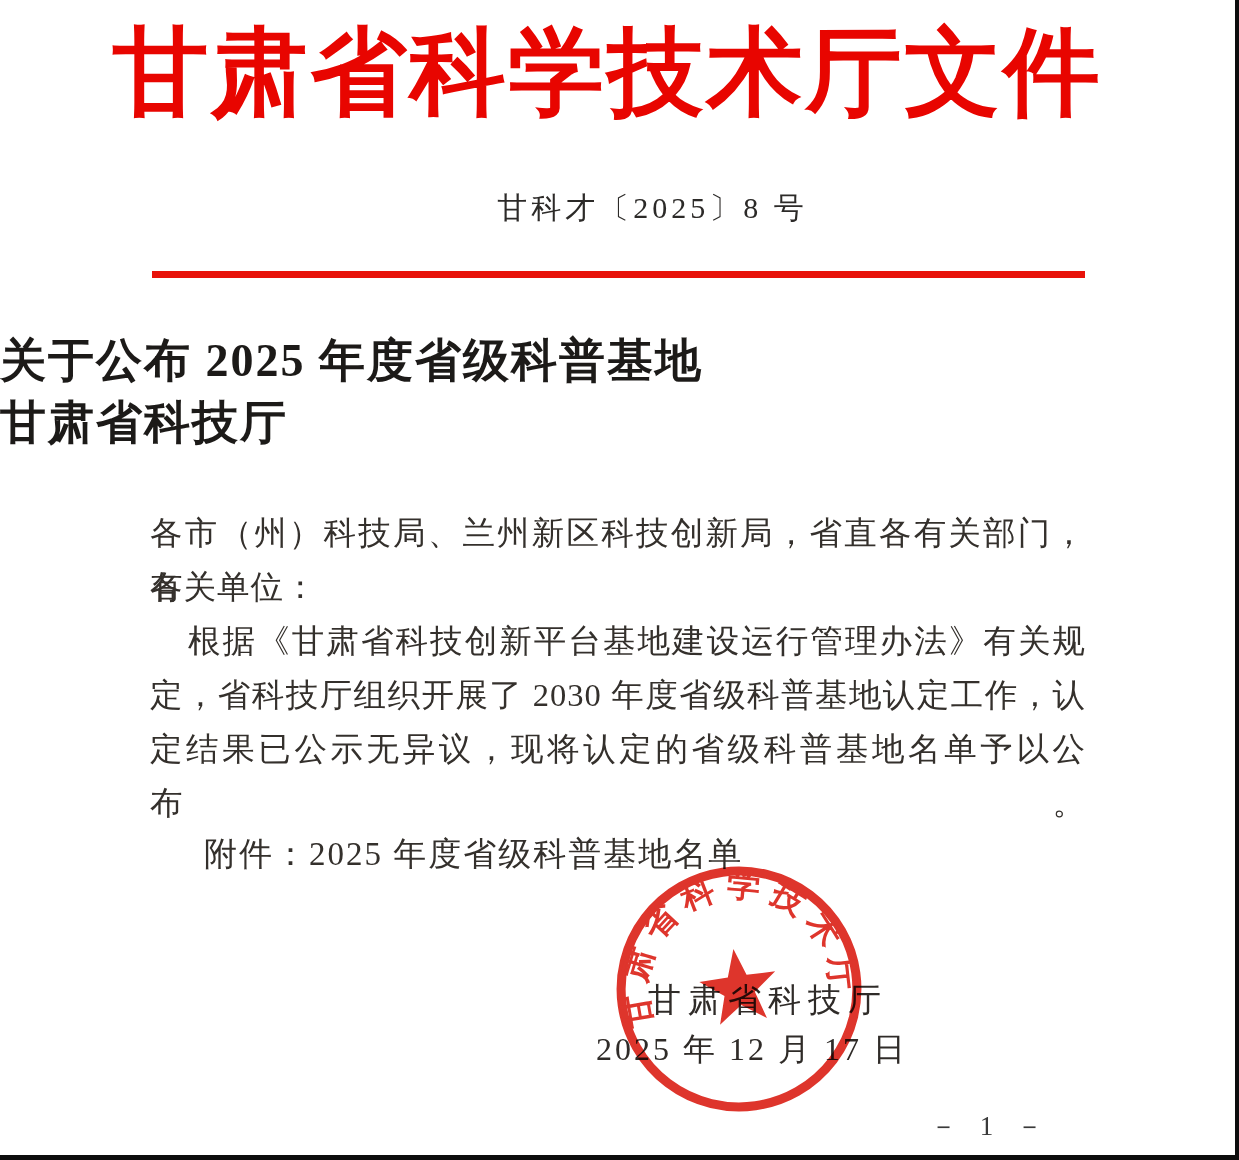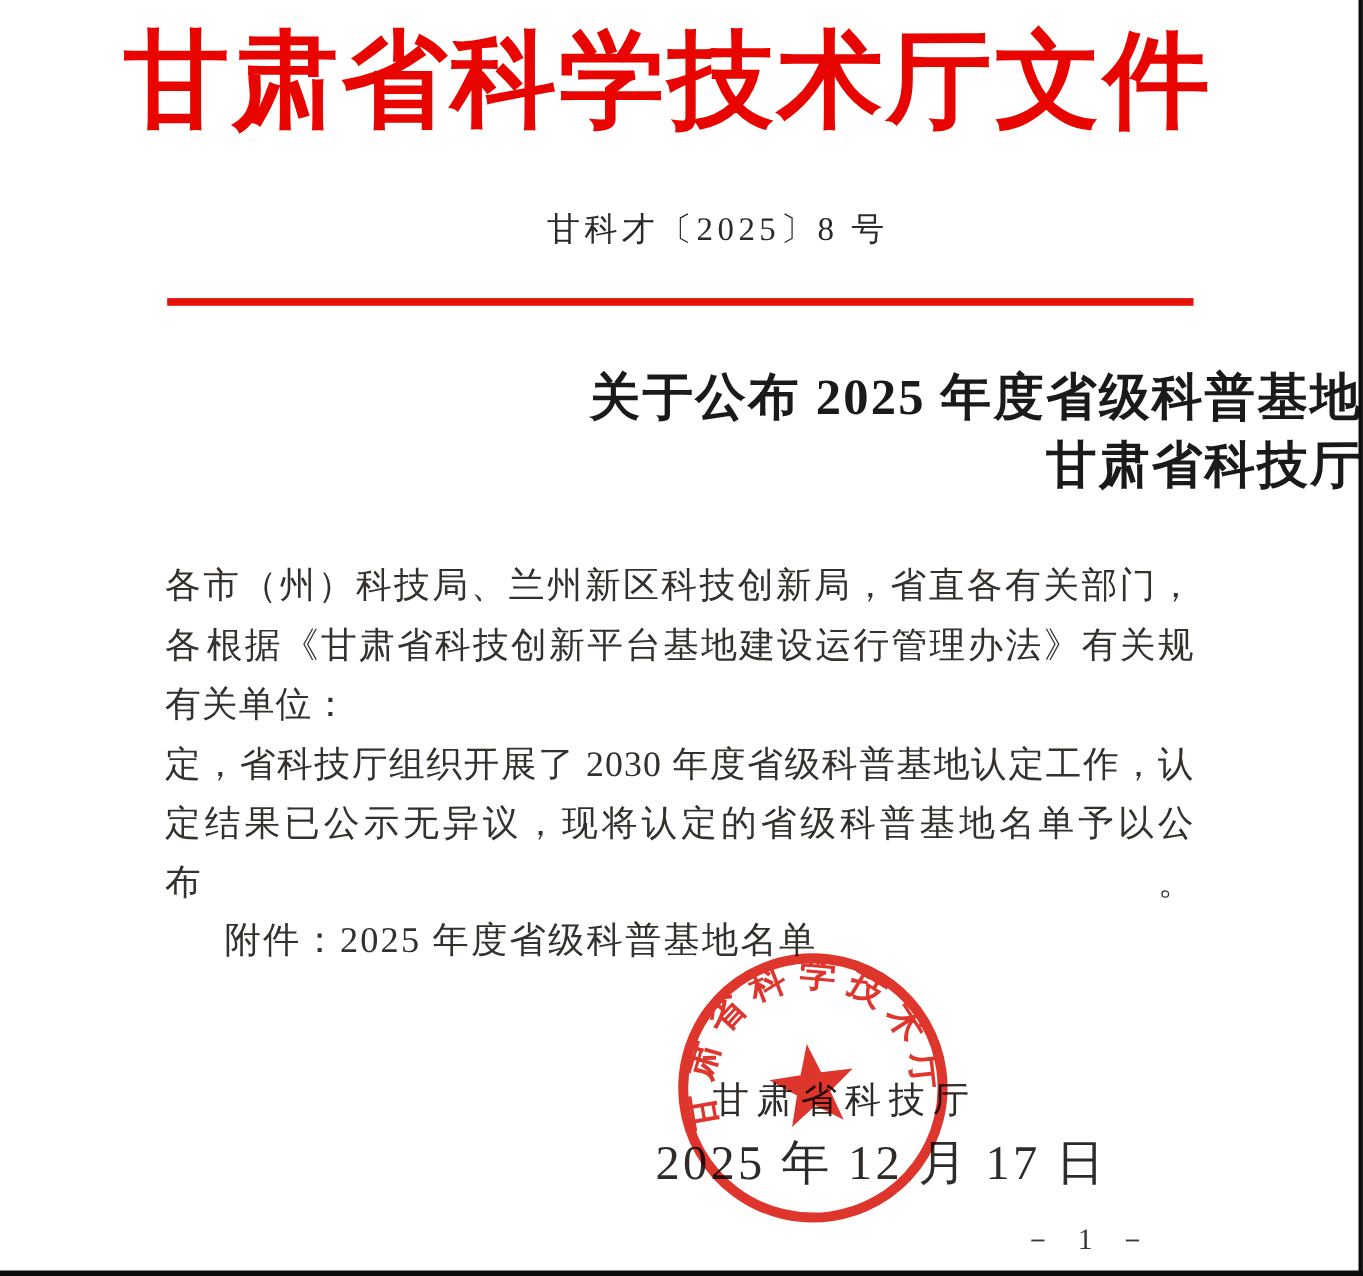--- a/index.html
+++ b/index.html
@@ -44,21 +44,21 @@
     left: 152px;
     width: 933px;
     height: 7px;
     background: #e8120a;
   }
   .notice-title {
     position: absolute;
     top: 330px;
     left: 0;
     width: 1239px;
-    text-align: right;
+    text-align: left;
     font-weight: bold;
     font-size: 46px;
     line-height: 62px;
     color: #1c1a18;
     letter-spacing: 2px;
   }
   .body-block {
     position: absolute;
     top: 506px;
     left: 150px;
@@ -93,21 +93,21 @@
     left: 648px;
     font-size: 33px;
     letter-spacing: 7px;
     color: #2f2b28;
     white-space: nowrap;
   }
   .signature-date {
     position: absolute;
     top: 1028px;
     left: 596px;
-    font-size: 44px;
+    font-size: 32px;
     letter-spacing: 3px;
     color: #2f2b28;
     white-space: nowrap;
   }
   .page-number {
     position: absolute;
     top: 1108px;
     left: 930px;
     font-size: 27px;
     letter-spacing: 8px;
@@ -152,22 +152,22 @@
 
   <div class="red-rule"></div>
 
   <div class="notice-title">
     <div>关于公布 2025 年度省级科普基地</div>
     <div>甘肃省科技厅</div>
   </div>
 
   <div class="body-block">
     <div class="body-line fill">各市（州）科技局、兰州新区科技创新局，省直各有关部门，各</div>
+    <div class="body-line">有关单位：</div>
     <div class="body-line fill indent">根据《甘肃省科技创新平台基地建设运行管理办法》有关规</div>
-    <div class="body-line">有关单位：</div>
     <div class="body-line fill">定，省科技厅组织开展了 2030 年度省级科普基地认定工作，认</div>
     <div class="body-line fill">定结果已公示无异议，现将认定的省级科普基地名单予以公布。</div>
   </div>
 
   <div class="attachment-line">附件：2025 年度省级科普基地名单</div>
 
   <div class="signature-org">甘肃省科技厅</div>
 
   <div class="signature-date">2025 年 12 月 17 日</div>
 

